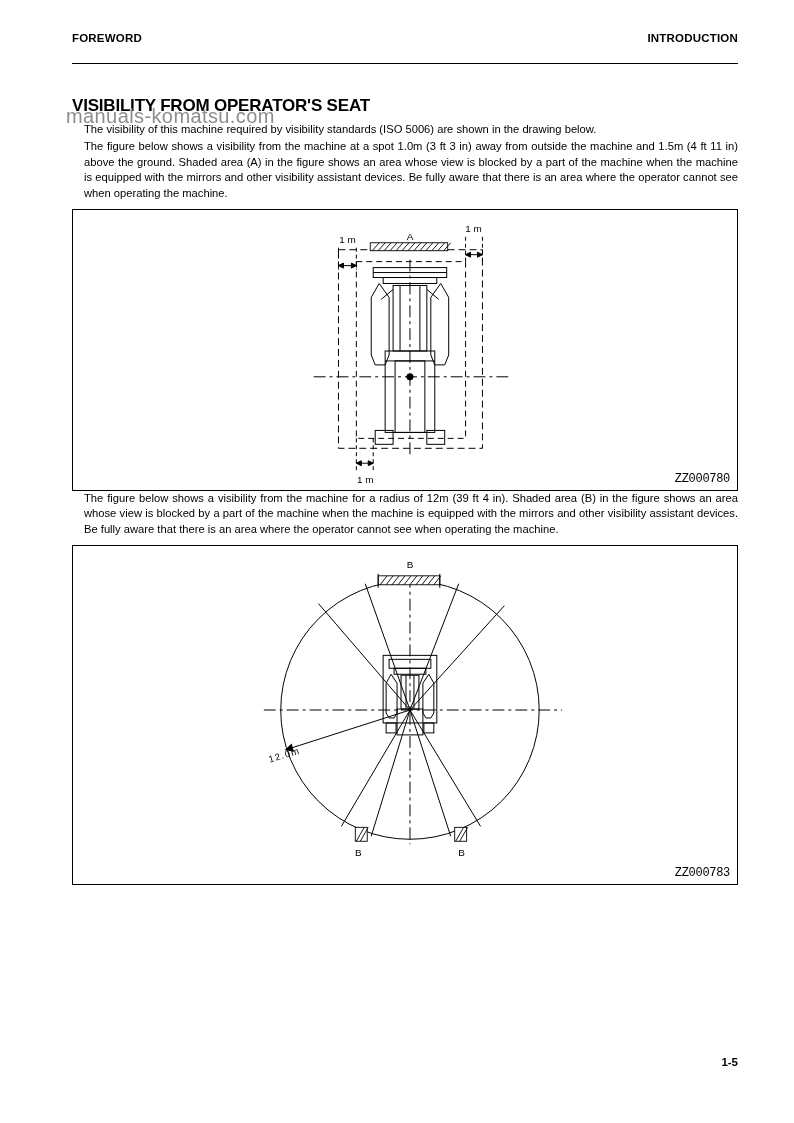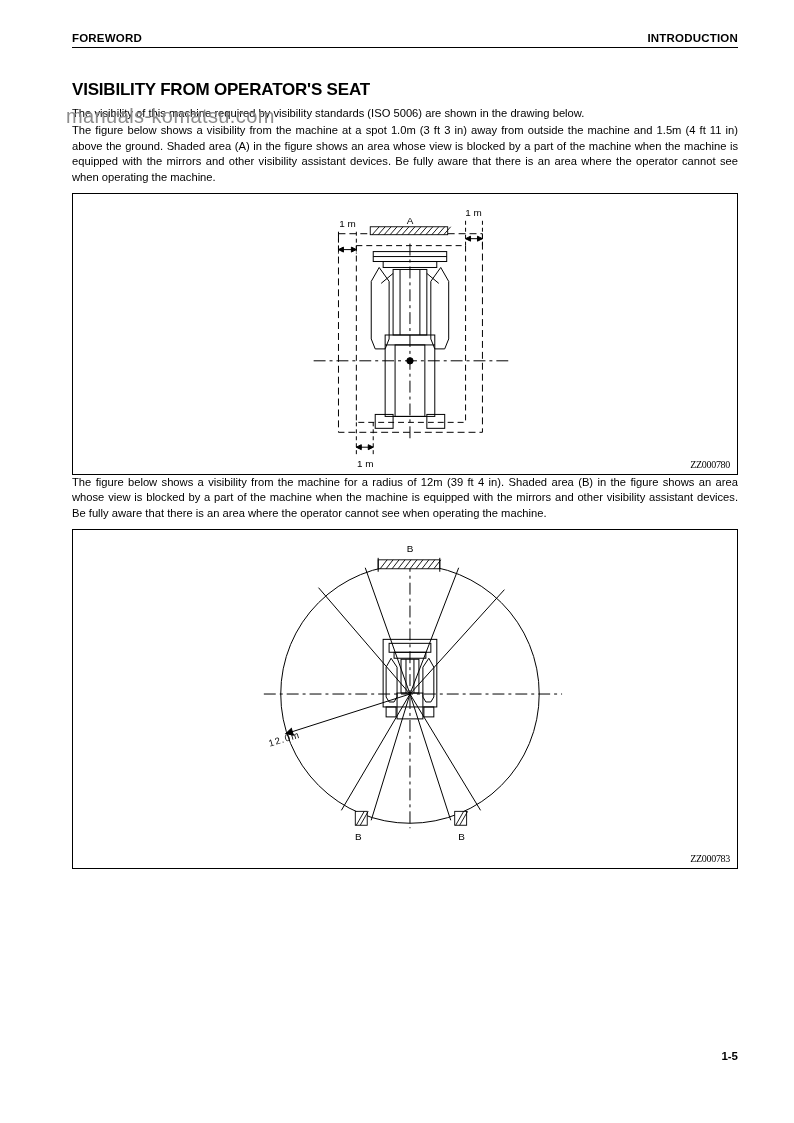--- a/index.html
+++ b/index.html
@@ -29,21 +29,21 @@
   }
 
   
   .runhead {
     display: flex;
     justify-content: space-between;
     align-items: flex-end;
     font-size: 11.5px;
     font-weight: bold;
     letter-spacing: 0.2px;
-    padding-bottom: 3px;
+    padding-bottom: 19px;
     border-bottom: 1.6px solid #000;
   }
   .runhead .left { text-align: left; }
   .runhead .right { }
 
   
   h1.sect-title {
     font-size: 17px;
     font-weight: bold;
     margin: 32px 0 6px 0;
@@ -51,43 +51,43 @@
   }
   h2.sub-title {
     font-size: 13.5px;
     font-weight: bold;
     margin: 14px 0 5px 0;
     letter-spacing: 0.1px;
   }
   p.body {
     font-size: 11.2px;
     line-height: 15.4px;
-    margin: 0 0 4px 0;
+    margin: 0 0 4px 12px;
     text-align: justify;
   }
   p.intro {
     margin-bottom: 2px;
     text-align: left;
   }
 
   
   .figure {
     border: 1px solid #000;
     position: relative;
     margin-top: 8px;
     box-sizing: border-box;
   }
   .fig1 { height: 282px; }
   .fig2 { height: 340px; }
   .fig-code {
     position: absolute;
     right: 7px;
     bottom: 4px;
-    font-family: Liberation Serif, serif;
-    font-size: 10px;
+    font-family: Liberation Mono, monospace;
+    font-size: 12px;
     letter-spacing: -0.3px;
   }
   .fig-svg {
     position: absolute;
     left: 0; top: 0;
     width: 100%;
     height: 100%;
   }
 
   
@@ -99,21 +99,21 @@
     color: #8d8d8d;
     letter-spacing: 0.4px;
     white-space: nowrap;
     pointer-events: none;
   }
 
   
   .pagenum {
     position: absolute;
     right: 56px;
-    bottom: 61px;
+    bottom: 55px;
     font-size: 11.5px;
     font-weight: bold;
   }
 </style>
 </head>
 <body>
 
 <div class="page">
   <div class="content">
 

